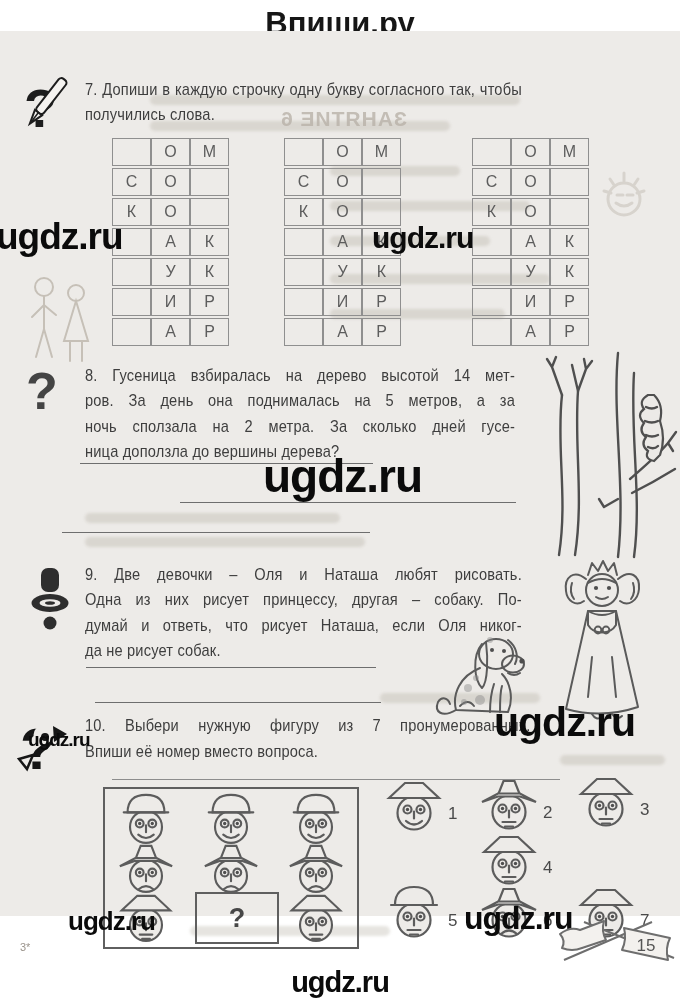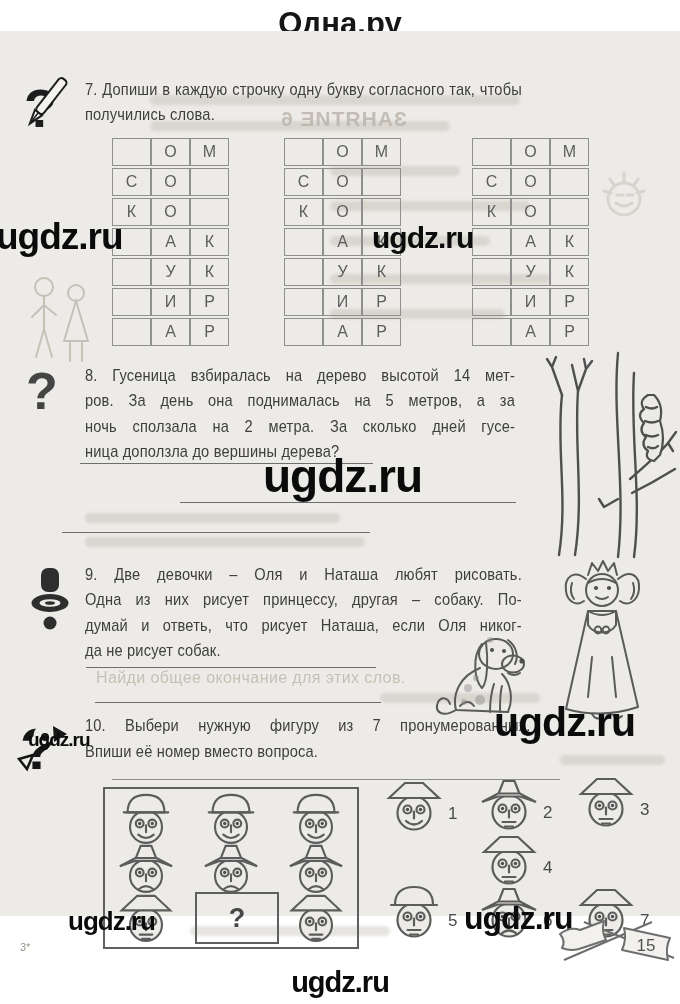--- a/index.html
+++ b/index.html
@@ -65,39 +65,38 @@
   .ln{fill:none;stroke:#5c5c5c;stroke-width:2.2;stroke-linecap:round;}
   .dot{fill:#4e4e4e;}
   
   .ink{fill:none;stroke:#4f4f4f;stroke-width:2.4;stroke-linecap:round;stroke-linejoin:round;}
   .ink-light{fill:none;stroke:#5a5a5a;stroke-width:2;stroke-linecap:round;stroke-linejoin:round;}
   .footnote{left:20px;top:941px;font-size:11px;color:#9a938b;}
 </style>
 </head>
 <body>
 
-<div class="abs site-header">Одна.ру</div>
+<div class="abs site-header">Впиши.ру</div>
 
 <div class="abs scan">
 
   <div class="gs" style="left:150px;top:64px;width:370px;"></div>
   <div class="gs" style="left:150px;top:90px;width:300px;"></div>
   <div class="gs" style="left:330px;top:135px;width:130px;"></div>
   <div class="gs" style="left:330px;top:170px;width:200px;"></div>
   <div class="gs" style="left:330px;top:205px;width:160px;"></div>
   <div class="gs" style="left:330px;top:243px;width:220px;"></div>
   <div class="gs" style="left:330px;top:278px;width:175px;"></div>
   <div class="gs" style="left:85px;top:482px;width:255px;"></div>
   <div class="gs" style="left:85px;top:506px;width:280px;"></div>
   <div class="gs" style="left:380px;top:662px;width:160px;"></div>
   <div class="gs" style="left:560px;top:724px;width:105px;"></div>
   <div class="gs" style="left:190px;top:895px;width:200px;"></div>
 
   <div class="ghost-head">ЗАНЯТИЕ 6</div>
-  <div class="ghost-sent">Найди общее окончание для этих слов.</div>
 
   <svg class="abs" style="left:596px;top:130px;opacity:.55;" width="56" height="66" viewBox="0 0 56 66">
     <g fill="none" stroke="#c6c0b7" stroke-width="3" stroke-linecap="round">
       <circle cx="28" cy="38" r="16"></circle>
       <path d="M20,42 Q28,48 36,42"></path>
       <path d="M21,34 L27,34 M31,34 L37,34"></path>
       <path d="M14,18 L18,24 M28,12 L28,20 M42,18 L38,24 M8,30 L15,32 M48,30 L41,32"></path>
     </g>
   </svg>
 

